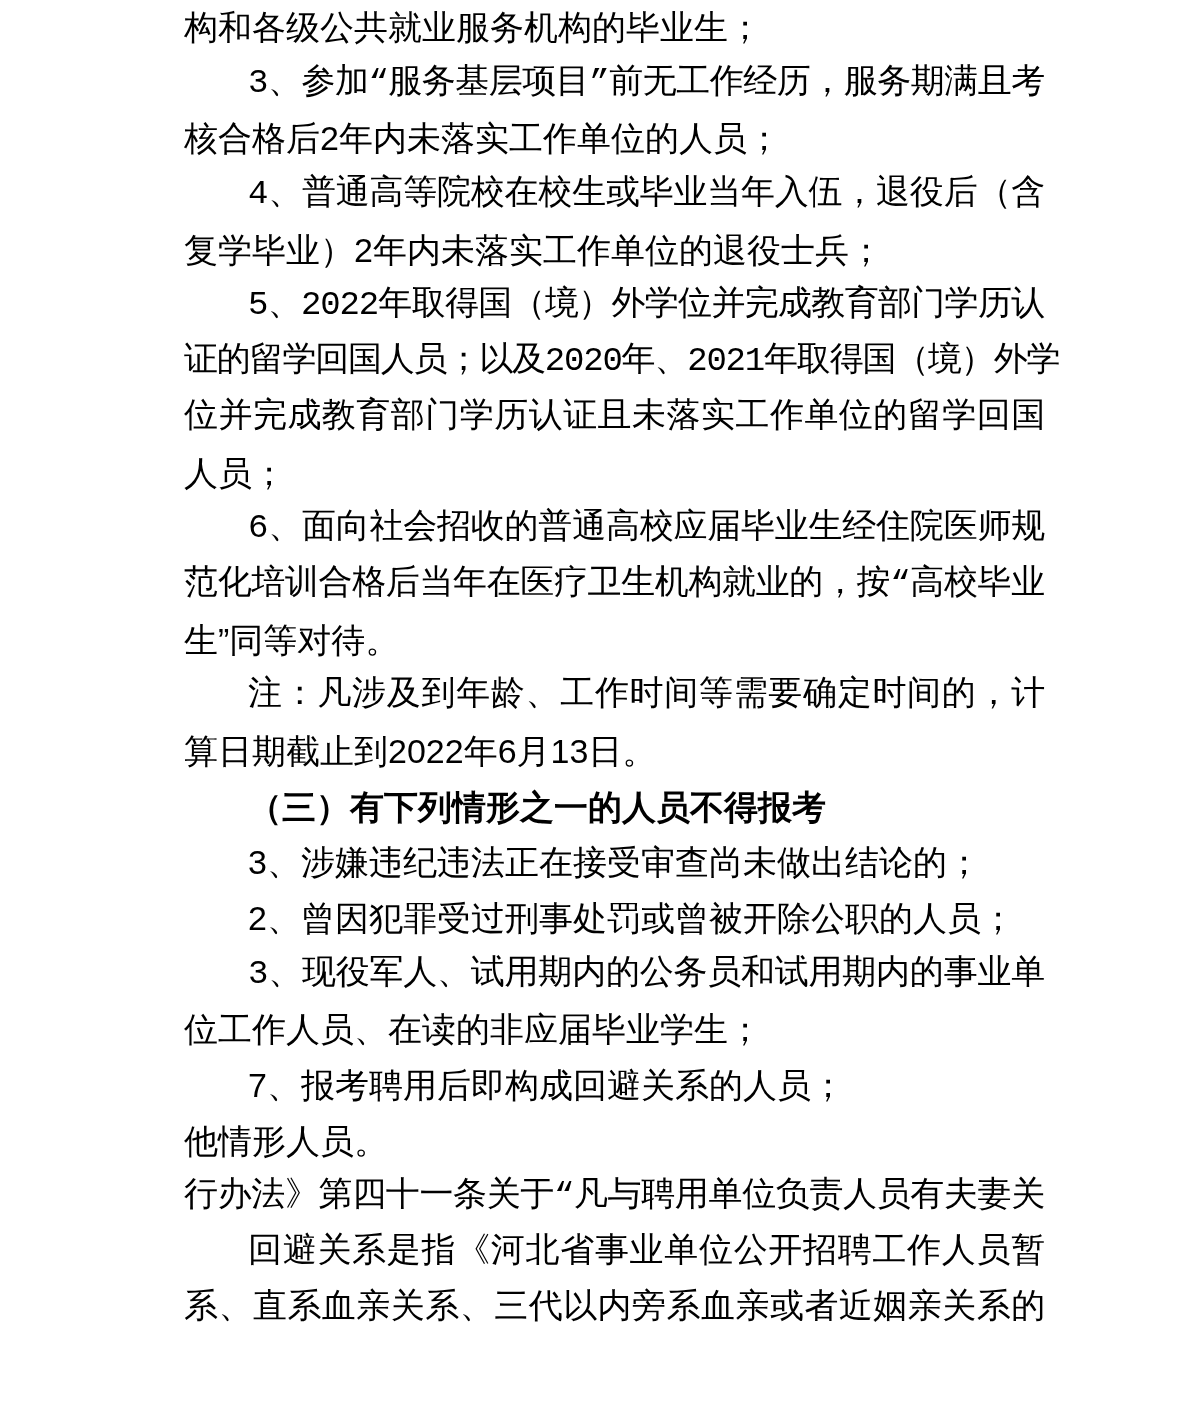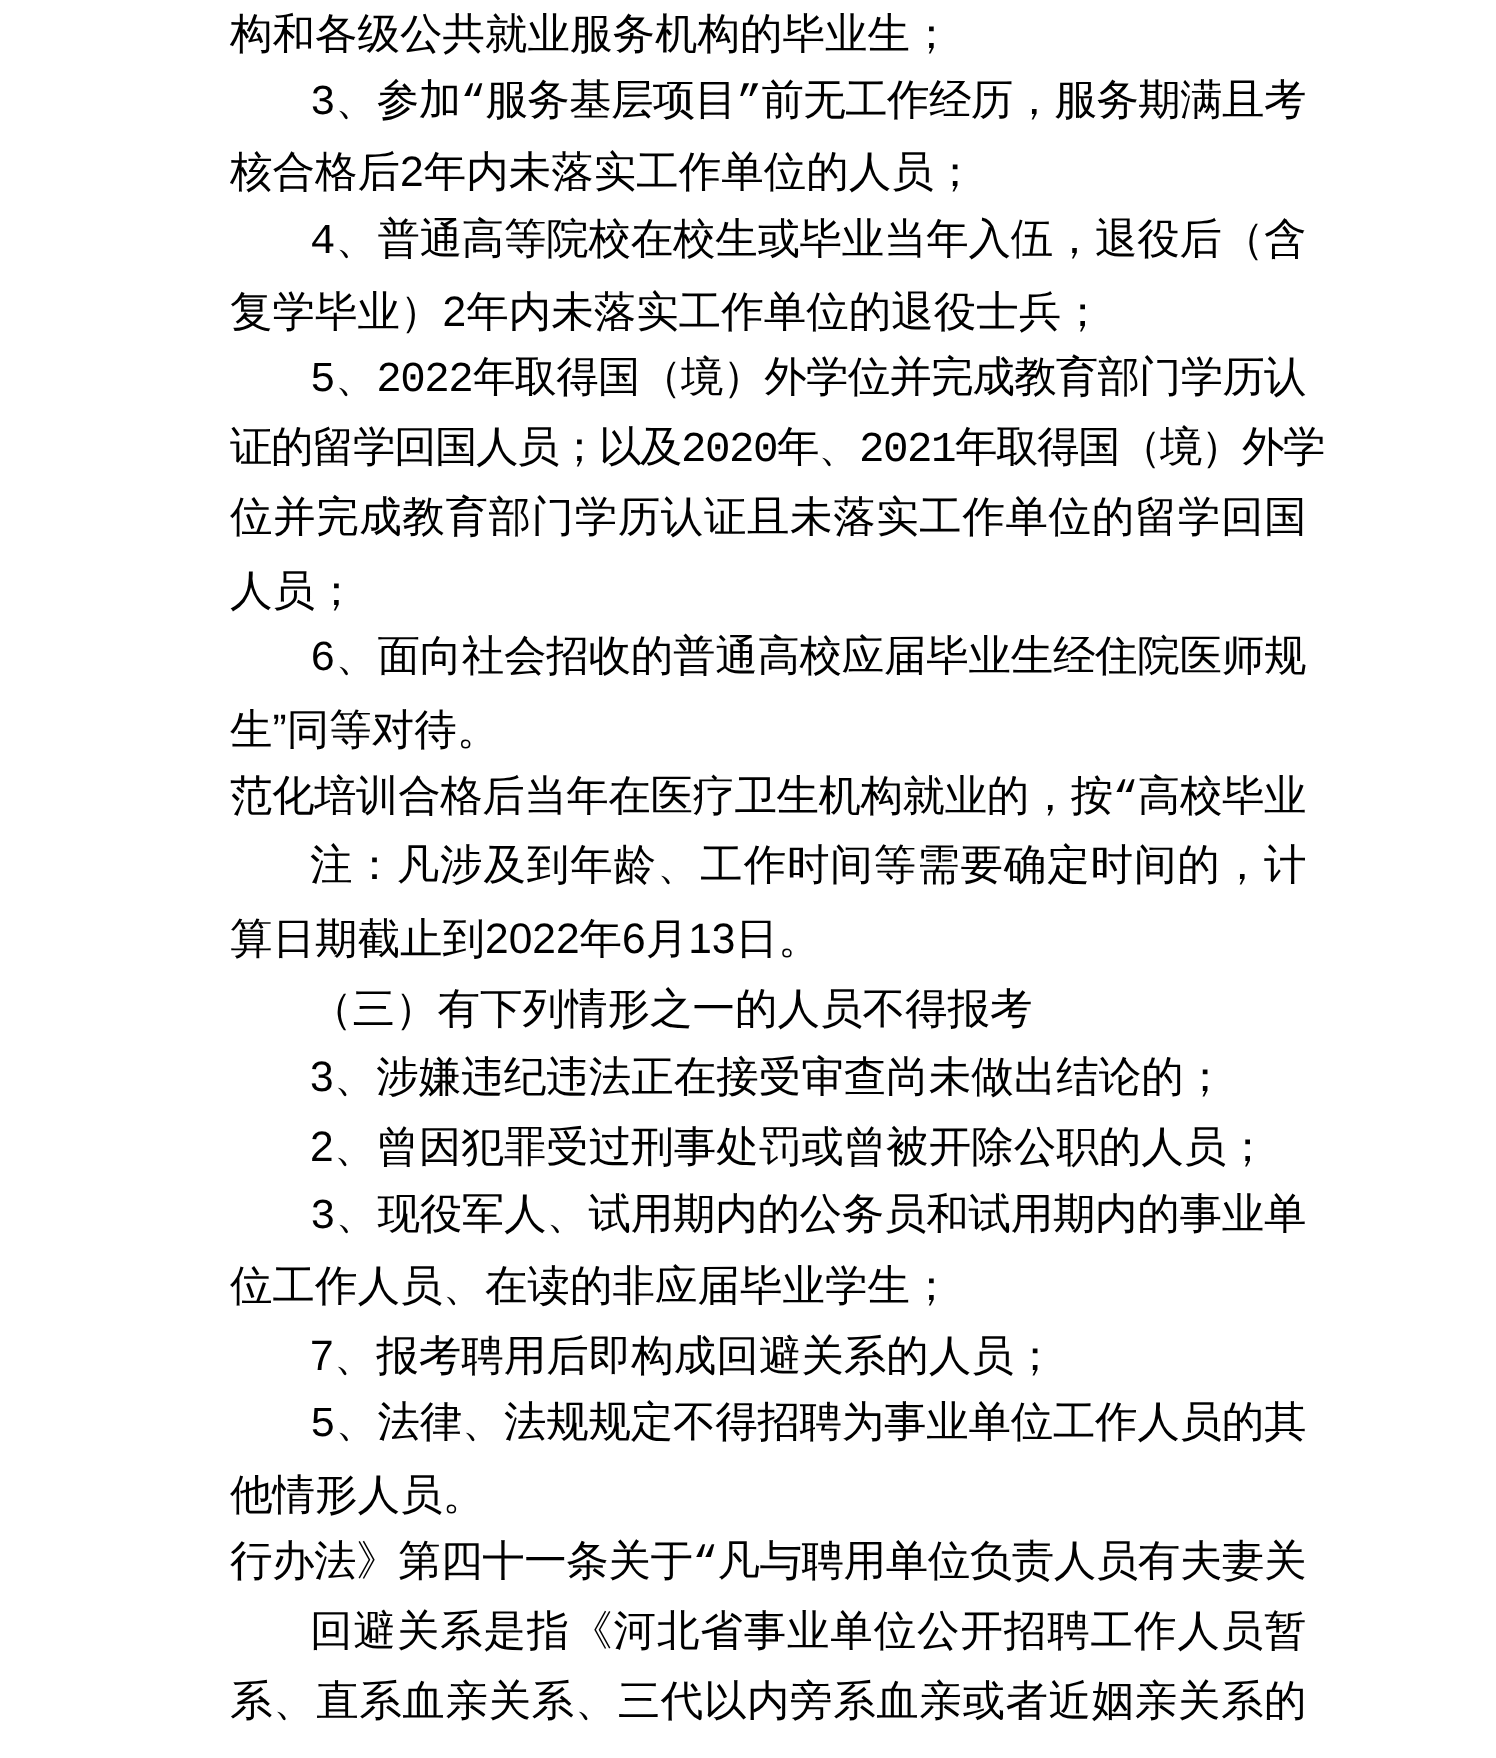--- a/index.html
+++ b/index.html
@@ -38,47 +38,46 @@
   .line.indent {
     text-indent: 64px;
   }
   .line.just {
     text-align: justify;
     text-align-last: justify;
     letter-spacing: -1.2px;
     font-family: Liberation Mono, monospace;
   }
   .line.bold {
-    font-weight: 400;
+    font-weight: 700;
   }
 </style>
 </head>
 <body>
 
 <div class="page">
   <div class="text-block" id="text-block">
       <div class="line">构和各级公共就业服务机构的毕业生；</div>
       <div class="line indent just">3、参加“服务基层项目”前无工作经历，服务期满且考</div>
       <div class="line">核合格后2年内未落实工作单位的人员；</div>
       <div class="line indent just">4、普通高等院校在校生或毕业当年入伍，退役后（含</div>
       <div class="line">复学毕业）2年内未落实工作单位的退役士兵；</div>
       <div class="line indent just">5、2022年取得国（境）外学位并完成教育部门学历认</div>
       <div class="line just">证的留学回国人员；以及2020年、2021年取得国（境）外学</div>
       <div class="line just">位并完成教育部门学历认证且未落实工作单位的留学回国</div>
       <div class="line">人员；</div>
       <div class="line indent just">6、面向社会招收的普通高校应届毕业生经住院医师规</div>
+      <div class="line just">范化培训合格后当年在医疗卫生机构就业的，按“高校毕业</div>
       <div class="line">生”同等对待。</div>
-      <div class="line just">范化培训合格后当年在医疗卫生机构就业的，按“高校毕业</div>
       <div class="line indent just">注：凡涉及到年龄、工作时间等需要确定时间的，计</div>
       <div class="line">算日期截止到2022年6月13日。</div>
       <div class="line indent bold">（三）有下列情形之一的人员不得报考</div>
       <div class="line indent">3、涉嫌违纪违法正在接受审查尚未做出结论的；</div>
       <div class="line indent">2、曾因犯罪受过刑事处罚或曾被开除公职的人员；</div>
       <div class="line indent just">3、现役军人、试用期内的公务员和试用期内的事业单</div>
       <div class="line">位工作人员、在读的非应届毕业学生；</div>
       <div class="line indent">7、报考聘用后即构成回避关系的人员；</div>
-      <div class="line indent just">5、法律、法规规定不得招聘为事业单位工作人员的其</div>
       <div class="line">他情形人员。</div>
       <div class="line just">行办法》第四十一条关于“凡与聘用单位负责人员有夫妻关</div>
       <div class="line indent just">回避关系是指《河北省事业单位公开招聘工作人员暂</div>
       <div class="line just">系、直系血亲关系、三代以内旁系血亲或者近姻亲关系的</div>
     </div>
 </div>
 
 </body></html>

